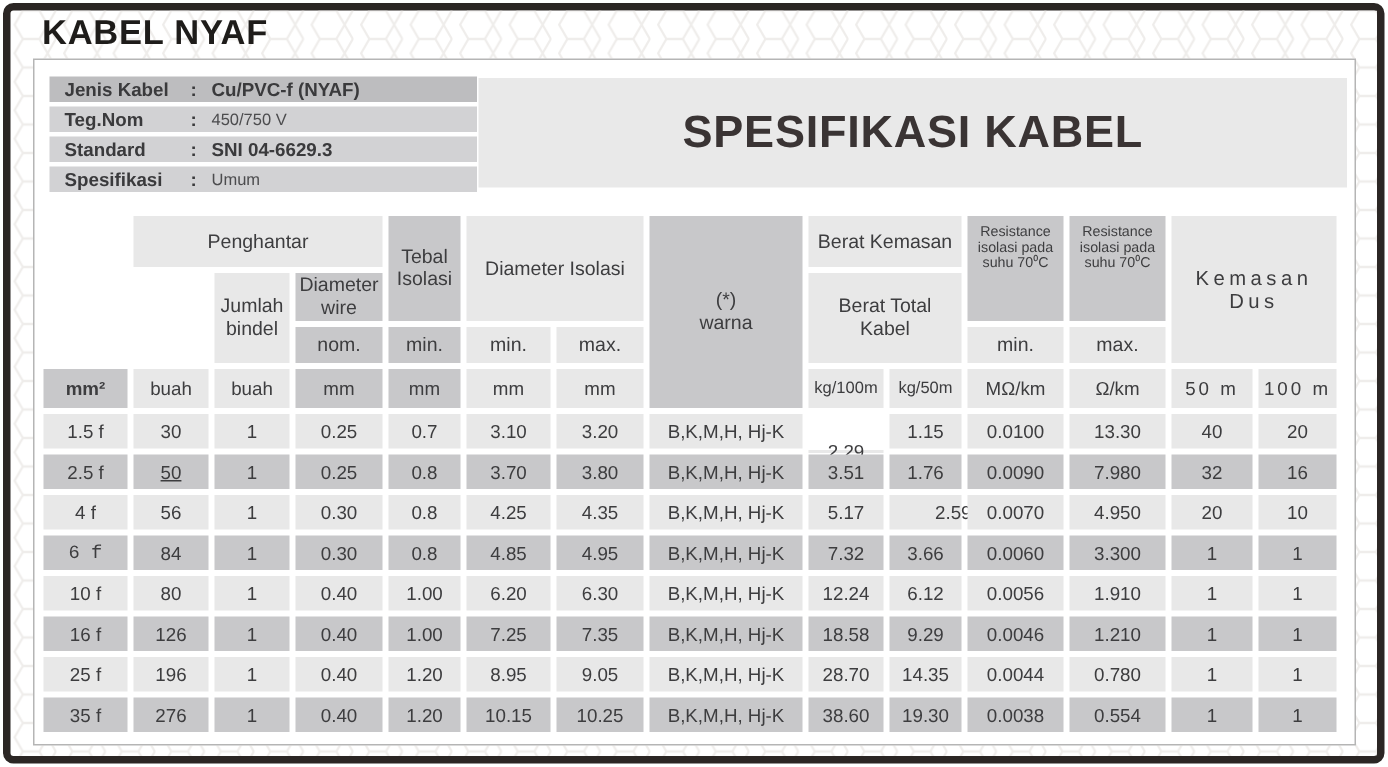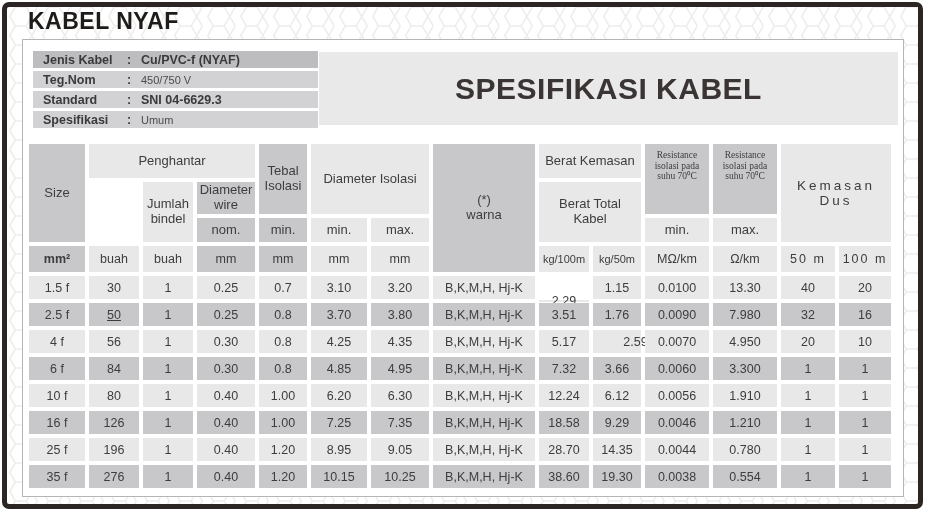--- a/index.html
+++ b/index.html
@@ -95,21 +95,21 @@
     justify-content: center;
     text-align: center;
     color: #3d3d3f;
     font-size: 12.5px;
     line-height: 1.12;
     padding: 1px 2px;
   }
   .light { background: #e8e8e8; }
   .dark  { background: #c8c8ca; }
   .head  { font-size: 13px; }
-  .small { font-size: 9.5px; font-family: Liberation Serif, serif; }
+  .small { font-size: 9.5px; }
   .bold  { font-weight: bold; }
   .spaced { letter-spacing: 3px; font-size: 13.5px; }
   .spaced-sm { letter-spacing: 2px; }
   .unit-sm { font-size: 11px; }
 </style>
 </head>
 <body>
 
 <div class="frame">
   <svg class="hex-bg" xmlns="http://www.w3.org/2000/svg">
@@ -148,21 +148,20 @@
           <span class="info-value">Umum</span>
         </div>
       </div>
 
       <div class="banner">
         <span class="banner-title">SPESIFIKASI KABEL</span>
       </div>
 
       <div class="spec-table">
 
-        <div class="cell dark head" style="grid-column:1;grid-row:1/span 3">Size</div>
         <div class="cell light head" style="grid-column:2/span 3;grid-row:1">Penghantar</div>
         <div class="cell light head" style="grid-column:3;grid-row:2/span 2">Jumlah bindel</div>
         <div class="cell dark head" style="grid-column:4;grid-row:2">Diameter wire</div>
         <div class="cell dark head" style="grid-column:4;grid-row:3">nom.</div>
         <div class="cell dark head" style="grid-column:5;grid-row:1/span 2">Tebal Isolasi</div>
         <div class="cell dark head" style="grid-column:5;grid-row:3">min.</div>
         <div class="cell light head" style="grid-column:6/span 2;grid-row:1/span 2">Diameter Isolasi</div>
         <div class="cell light head" style="grid-column:6;grid-row:3">min.</div>
         <div class="cell light head" style="grid-column:7;grid-row:3">max.</div>
         <div class="cell dark head" style="grid-column:8;grid-row:1/span 4;flex-direction:column">
@@ -226,21 +225,21 @@
           <div class="cell light" style="grid-area: 7 / 5;">0.8</div>
           <div class="cell light" style="grid-area: 7 / 6;">4.25</div>
           <div class="cell light" style="grid-area: 7 / 7;">4.35</div>
           <div class="cell light" style="grid-area: 7 / 8;">B,K,M,H, Hj-K</div>
           <div class="cell light" style="grid-area: 7 / 9;">5.17</div>
           <div class="cell light" style="grid-area: 7 / 10; padding-left: 39px;">2.59</div>
           <div class="cell light" style="grid-area: 7 / 11;">0.0070</div>
           <div class="cell light" style="grid-area: 7 / 12;">4.950</div>
           <div class="cell light" style="grid-area: 7 / 13;">20</div>
           <div class="cell light" style="grid-area: 7 / 14;">10</div>
-          <div class="cell dark" style="grid-area: 8 / 1;">6 f</div>
+          <div class="cell dark" style="grid-area: 8 / 1; font-family: Liberation Mono, monospace;">6 f</div>
           <div class="cell dark" style="grid-area: 8 / 2;">84</div>
           <div class="cell dark" style="grid-area: 8 / 3;">1</div>
           <div class="cell dark" style="grid-area: 8 / 4;">0.30</div>
           <div class="cell dark" style="grid-area: 8 / 5;">0.8</div>
           <div class="cell dark" style="grid-area: 8 / 6;">4.85</div>
           <div class="cell dark" style="grid-area: 8 / 7;">4.95</div>
           <div class="cell dark" style="grid-area: 8 / 8;">B,K,M,H, Hj-K</div>
           <div class="cell dark" style="grid-area: 8 / 9;">7.32</div>
           <div class="cell dark" style="grid-area: 8 / 10;">3.66</div>
           <div class="cell dark" style="grid-area: 8 / 11;">0.0060</div>

